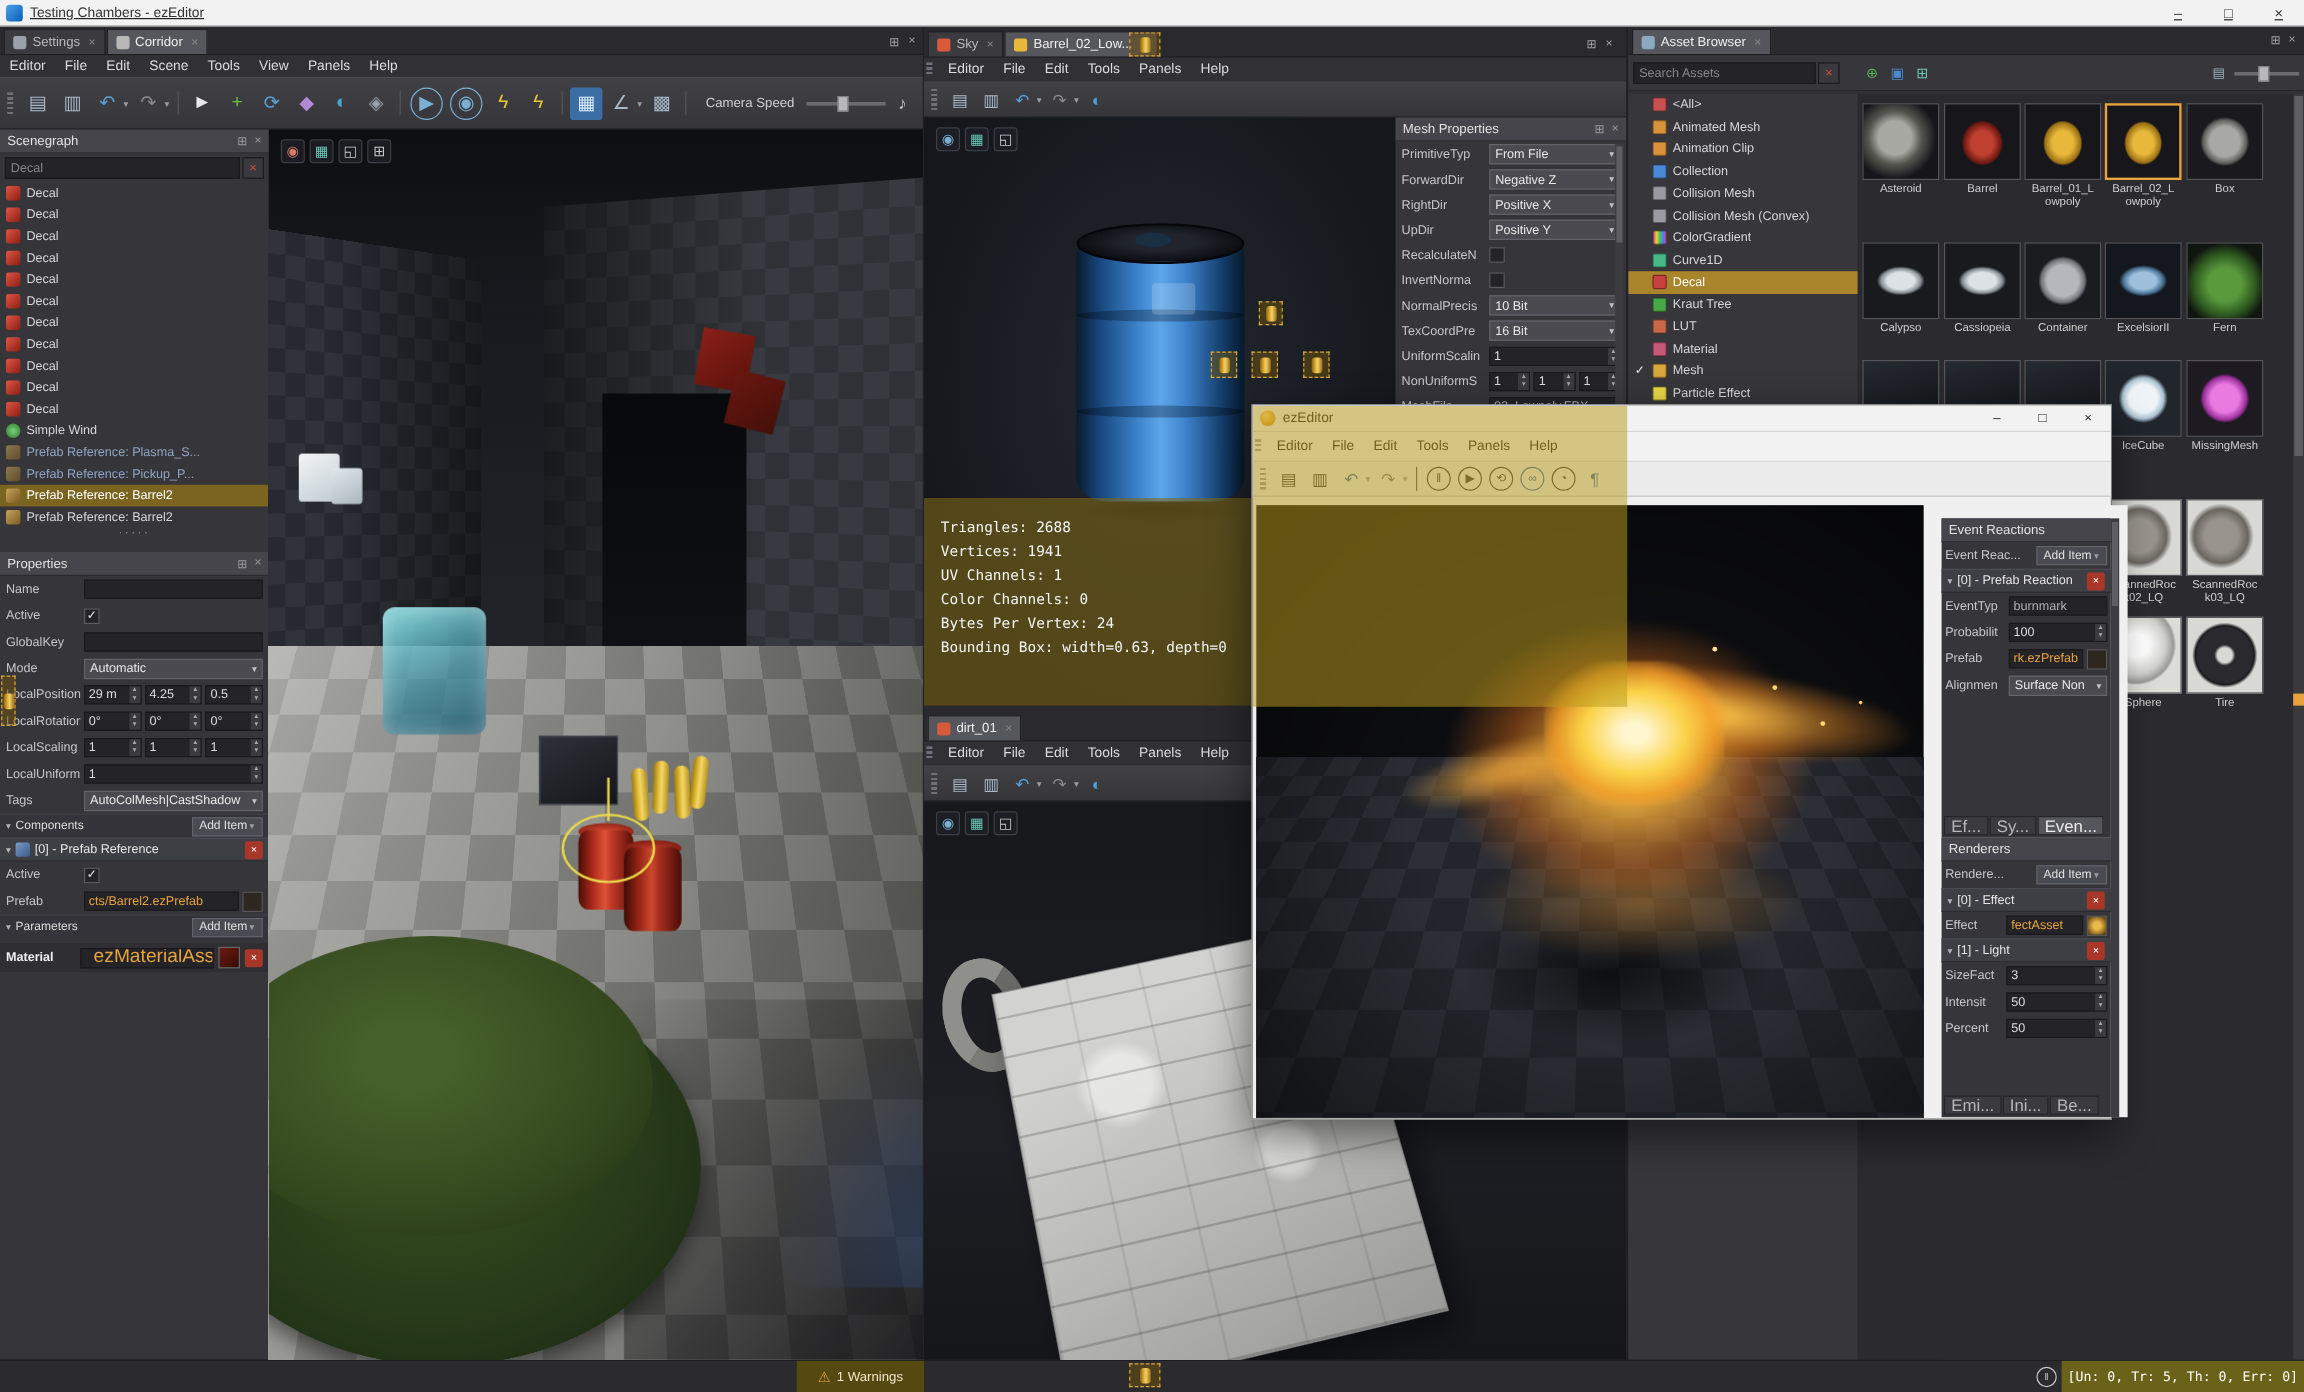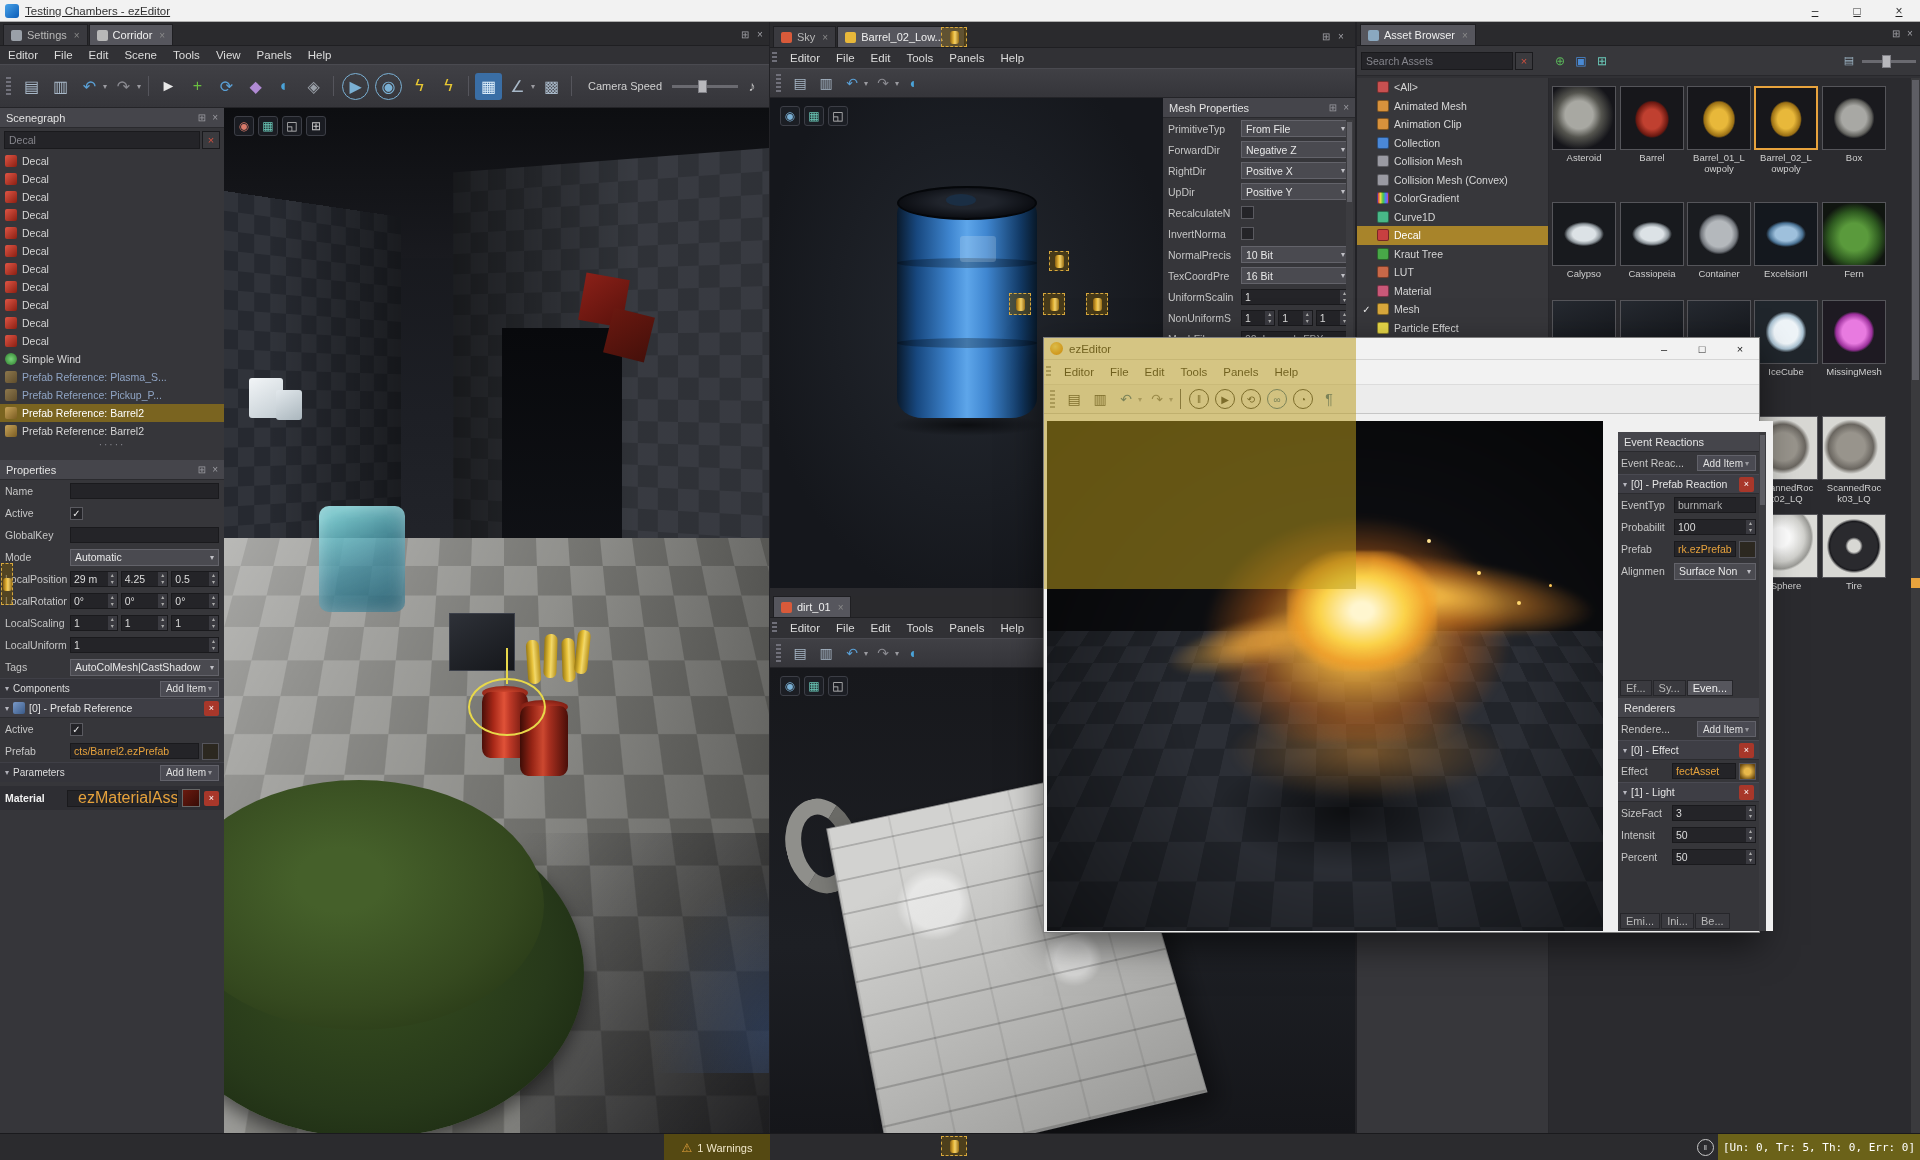--- a/index.html
+++ b/index.html
@@ -145,21 +145,21 @@
 #fw-menubar{position:absolute;left:0;top:22px;width:100%;height:24px;}
 #fw-toolbar{position:absolute;left:0;top:46px;width:100%;height:30px;}
 #fw-viewport{position:absolute;left:3px;top:83px;width:556px;height:510px;background:#0d0e11;overflow:hidden;}
 #fw-dock{position:absolute;left:574px;top:83px;width:155px;height:510px;background:#f0f0f0;}
 #er-panel{position:absolute;left:0;top:11px;width:141px;height:266px;background:#36363a;}
 #rd-panel{position:absolute;left:0;top:277px;width:141px;height:233px;background:#36363a;}
 #er-panel .frow,#rd-panel .frow{padding:0 3px;}
 #fw-scroll{position:absolute;left:141px;top:11px;width:7px;height:499px;background:#3c3c40;}
 #fw-scroll div{position:absolute;left:1px;top:3px;width:5px;height:70px;background:#5e5e64;}
 .mtabs{position:absolute;left:0;bottom:2px;width:100%;display:flex;gap:1px;padding:0 2px;}
-.mtab{flex:0 0 auto;height:16px;padding:0 5px;background:#3a3a3f;color:#b8b8b8;font-size:11px;
+.mtab{flex:0 0 auto;height:16px;padding:0 5px;background:#3a3a3f;color:#b8b8b8;font-size:14px;
   display:flex;align-items:center;border:1px solid #26262a;}
 .mtab.active{background:#56565d;color:#eee;text-align:right;}
 #fw-overlay{position:absolute;left:0;top:0;width:312px;height:251px;background:rgba(186,156,28,.52);
   z-index:60;pointer-events:none;}
 
 
 #material-row{display:flex;align-items:center;height:24px;margin-top:4px;padding:0 5px;gap:4px;background:#2e2e33;}
 #material-label{font-weight:bold;color:#f0f0f0;font-size:10.5px;width:58px;}
 #material-value{flex:1;height:17px;background:#242428;border:1px solid #1a1a1d;color:#e6a23c;
   font-size:16px;display:flex;align-items:center;padding:0 10px;overflow:hidden;}
@@ -566,20 +566,28 @@
         <div class="vpbtn" style="color: rgb(200, 200, 200);">◱</div>
       </div>
     <div class="abs" style="left:120px;top:316px;width:154px;height:22px;background:radial-gradient(ellipse,rgba(0,0,0,.6),transparent 70%);"></div>
     <div class="abs" style="left:127px;top:96px;width:140px;height:224px;background:linear-gradient(90deg,#0a1a2c 0%,#17477e 14%,#3f86d0 38%,#5ea6ea 50%,#3f86d0 64%,#123a66 88%,#081828 100%);border-radius:26px/20px;"></div>
     <div class="abs" style="left:127px;top:160px;width:140px;height:10px;background:rgba(0,0,0,.28);border-radius:50%;"></div>
     <div class="abs" style="left:127px;top:240px;width:140px;height:10px;background:rgba(0,0,0,.28);border-radius:50%;"></div>
     <div class="abs" style="left:190px;top:138px;width:36px;height:26px;background:rgba(220,230,240,.22);border-radius:3px;"></div>
     <div class="abs" style="left:127px;top:88px;width:140px;height:34px;background:radial-gradient(ellipse at 50% 45%,#20242c 30%,#0c0e13 70%);border-radius:50%;border:2px solid #05070a;"></div>
     <div class="abs" style="left:176px;top:96px;width:30px;height:12px;background:#1a2e44;border-radius:50%;"></div>
   </div>
+  <div id="mesh-stats" class="abs">
+      <div class="statline">Triangles: 2688</div>
+      <div class="statline">Vertices: 1941</div>
+      <div class="statline">UV Channels: 1</div>
+      <div class="statline">Color Channels: 0</div>
+      <div class="statline">Bytes Per Vertex: 24</div>
+      <div class="statline">Bounding Box: width=0.63, depth=0</div>
+    </div>
 
   <div class="abs panelbg" style="left:1163px;top:98px;width:192px;height:490px;">
     <div class="ptitle">
       <span>Mesh Properties</span>
       <span class="pdock">
         <span>⊞</span>
         <span>×</span>
       </span>
     </div>
     <div id="mp-fields">

